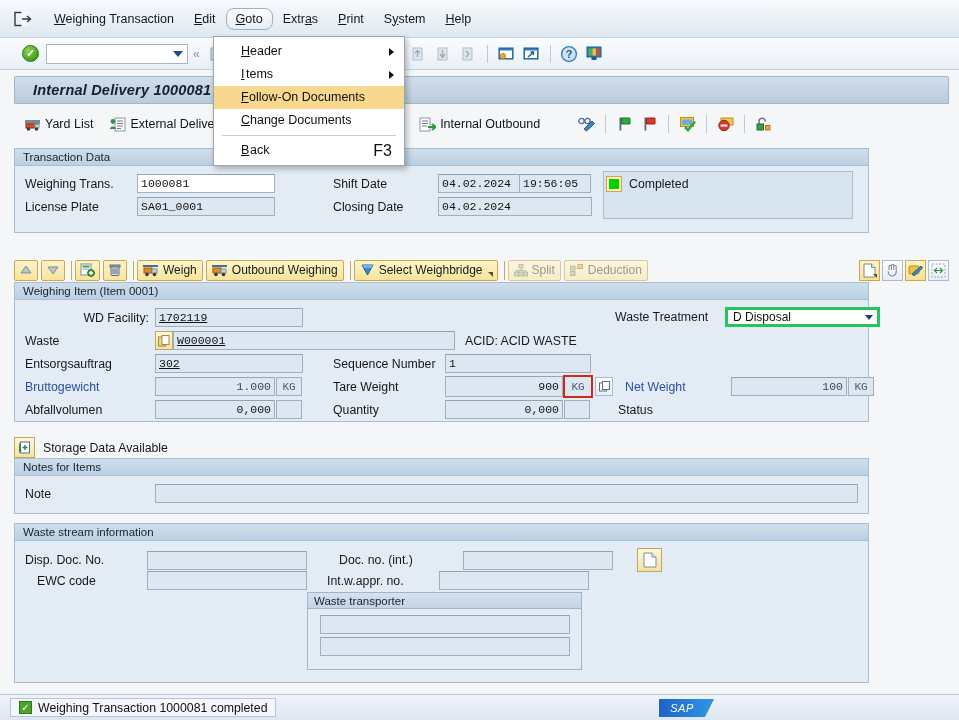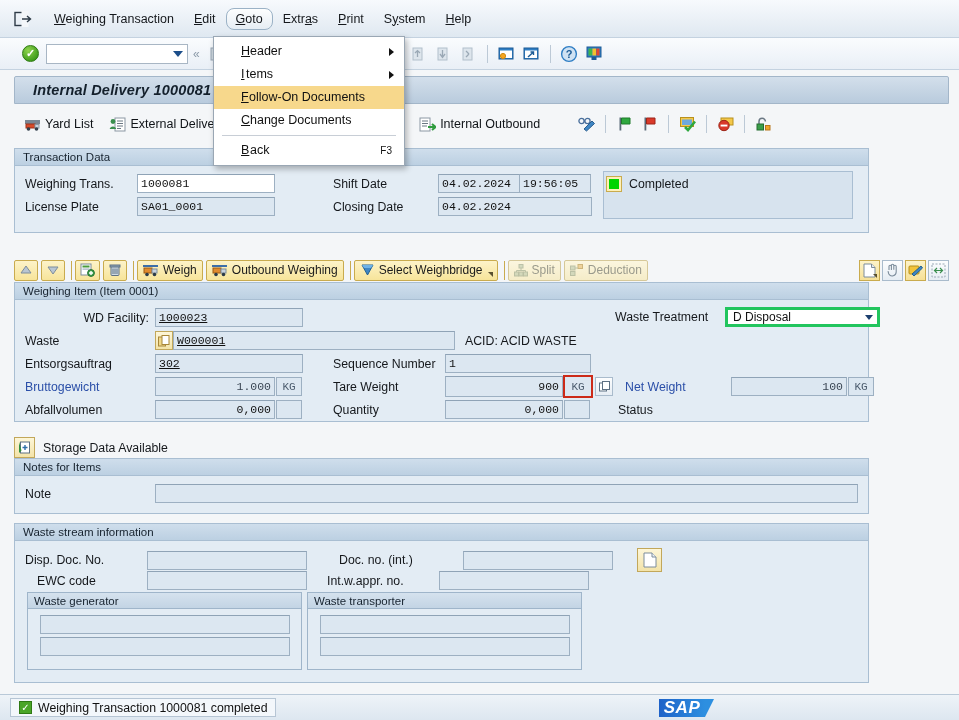--- a/index.html
+++ b/index.html
@@ -68,21 +68,21 @@
   .dd-item .arrow {
     position: absolute; right: 10px; top: 50%;
     transform: translateY(-50%);
     width: 0; height: 0;
     border-left: 5px solid #111;
     border-top: 4px solid transparent;
     border-bottom: 4px solid transparent;
   }
   .dd-item .shortcut {
     position: absolute; right: 12px; top: 0;
-    font-size: 10px; color: #111;
+    font-size: 16px; color: #111;
   }
   .dd-sep { height: 1px; background: #c8ced6; margin: 3px 8px; }
 
   
   .toolbar1 {
     position: absolute; top: 38px; left: 0; right: 0; height: 32px;
     background: linear-gradient(to bottom,#fafcfe,#e9eff6);
     border-bottom: 1px solid #c4d2e0;
     display: flex; align-items: center; padding-left: 22px;
   }
@@ -218,21 +218,21 @@
   .sb-check {
     width: 13px; height: 13px; background: #4aa528;
     border: 1px solid #2f7a14;
     display: flex; align-items: center; justify-content: center;
     color: #fff; font-size: 10px; line-height: 1;
   }
   .sap-logo {
     position: absolute; left: 659px; top: 4px;
     width: 46px; height: 18px;
     background: linear-gradient(to right,#1e62c8,#2d8fe0);
-    color: #fff; font-weight: bold; font-size: 17px; font-style: italic;
+    color: #fff; font-weight: normal; font-size: 11px; font-style: italic;
     display: flex; align-items: center; justify-content: center;
     letter-spacing: .5px;
   }
   .sap-logo:after {
     content: ""; position: absolute; right: -9px; top: 0;
     border-top: 18px solid #2d8fe0;
     border-right: 9px solid transparent;
   }
   .gbox {
     border: 1px solid #9fb5ca;
@@ -625,21 +625,21 @@
         </svg>
     </div>
   </div>
 
   <div class="panel" style="left:14px; top:282px; width:855px; height:140px;">
     <div class="panel-head">Weighing Item (Item 0001)</div>
 
     <div style="position:absolute; left:10px; top:25px; display:flex; align-items:center;">
       <span class="lbl" style="width:130px;text-align:right;padding-right:6px;">WD Facility:</span>
       <span class="inp" style="width:148px">
-        <u>1000023</u>
+        <u>1702119</u>
       </span>
     </div>
 
     <div style="position:absolute; left:600px; top:24px; display:flex; align-items:center;">
       <span class="lbl" style="width:110px">Waste Treatment</span>
       <span class="dropsel" style="width:155px">
         <span>D Disposal</span>
         <span class="car"></span>
       </span>
     </div>
@@ -739,25 +739,20 @@
       </span>
     </div>
 
     <div style="position:absolute; left:22px; top:47px; display:flex; align-items:center;">
       <span class="lbl" style="width:110px">EWC code</span>
       <span class="inp" style="width:160px"></span>
       <span class="lbl" style="margin-left:20px;width:112px">Int.w.appr. no.</span>
       <span class="inp" style="width:150px"></span>
     </div>
 
-    <div class="gbox" style="position:absolute;left:12px;top:68px;width:275px;height:78px;">
-      <div class="gbox-head">Waste generator</div>
-      <span class="inp" style="position:absolute;left:12px;top:22px;width:250px;"></span>
-      <span class="inp" style="position:absolute;left:12px;top:44px;width:250px;"></span>
-    </div>
 
     <div class="gbox" style="position:absolute;left:292px;top:68px;width:275px;height:78px;">
       <div class="gbox-head">Waste transporter</div>
       <span class="inp" style="position:absolute;left:12px;top:22px;width:250px;"></span>
       <span class="inp" style="position:absolute;left:12px;top:44px;width:250px;"></span>
     </div>
 
   </div>
 
   <div class="dropdown">

